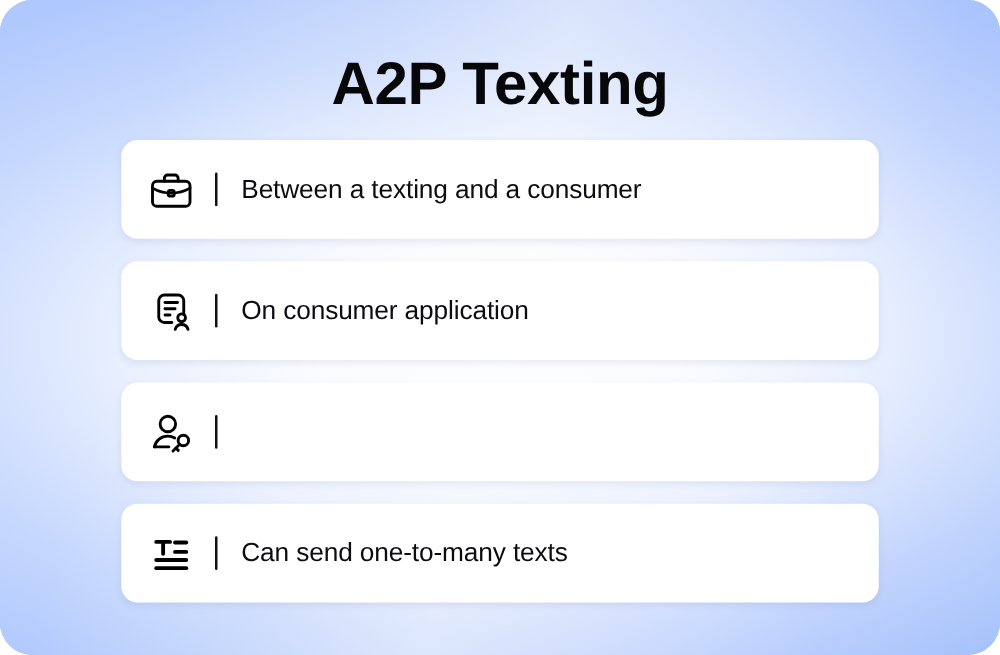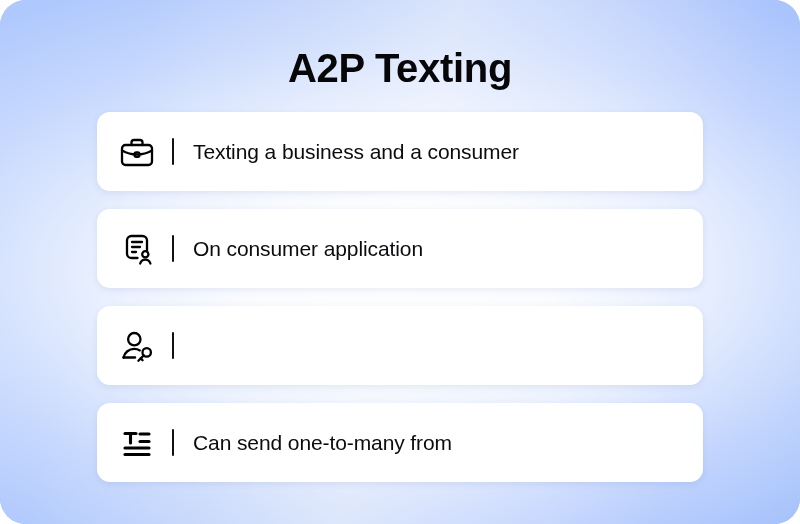--- a/index.html
+++ b/index.html
@@ -56,21 +56,21 @@
     padding: 0;
   }
 
   
   .title {
     position: absolute;
     top: 44px;
     left: 0;
     right: 0;
     text-align: center;
-    font-size: 40px;
+    font-size: 48px;
     line-height: 48px;
     font-weight: 700;
     letter-spacing: -0.3px;
     color: #07070a;
   }
 
   
   .cards {
     position: absolute;
     top: 112px;
@@ -134,21 +134,21 @@
       <div class="card">
         <span class="card-icon">
           <svg width="40" height="40" viewBox="0 0 40 40" fill="none" stroke="currentColor" stroke-width="2.3" stroke-linecap="round" stroke-linejoin="round">
             <rect x="5" y="13" width="30" height="20" rx="3.5"></rect>
             <path d="M14.5 13V10.5a2.5 2.5 0 0 1 2.5-2.5h6a2.5 2.5 0 0 1 2.5 2.5V13"></path>
             <path d="M5 18.5c4.5 2.6 9.6 4 15 4s10.5-1.4 15-4"></path>
             <rect x="17.6" y="20.3" width="4.8" height="4.6" rx="1.6"></rect>
           </svg>
         </span>
         <span class="card-divider"></span>
-        <span class="card-label">Texting a business and a consumer</span>
+        <span class="card-label">Between a texting and a consumer</span>
       </div>
 
       <div class="card">
         <span class="card-icon">
           <svg width="40" height="40" viewBox="0 0 40 40" fill="none" stroke="currentColor" stroke-width="2.3" stroke-linecap="round" stroke-linejoin="round">
             <path d="M30 22.5V11.5A4.5 4.5 0 0 0 25.5 7h-11A4.5 4.5 0 0 0 10 11.5v13A4.5 4.5 0 0 0 14.5 29h6"></path>
             <path d="M15 13h10"></path>
             <path d="M15 18h8"></path>
             <path d="M15 23h4"></path>
             <circle cx="28.3" cy="25.2" r="3.1"></circle>
@@ -178,18 +178,18 @@
           <svg width="40" height="40" viewBox="0 0 40 40" fill="none" stroke="currentColor" stroke-linecap="round">
             <path d="M8 10.5h11" stroke-width="3.1"></path>
             <path d="M13.5 10.5V20" stroke-width="3.1"></path>
             <path d="M23 11h9" stroke-width="3.1"></path>
             <path d="M23 18.5h9" stroke-width="3.1"></path>
             <path d="M8 25h24" stroke-width="3.1"></path>
             <path d="M8 31.5h24" stroke-width="3.1"></path>
           </svg>
         </span>
         <span class="card-divider"></span>
-        <span class="card-label">Can send one-to-many from</span>
+        <span class="card-label">Can send one-to-many texts</span>
       </div>
 
     </div>
   </div>
 </div>
 
 </body></html>

